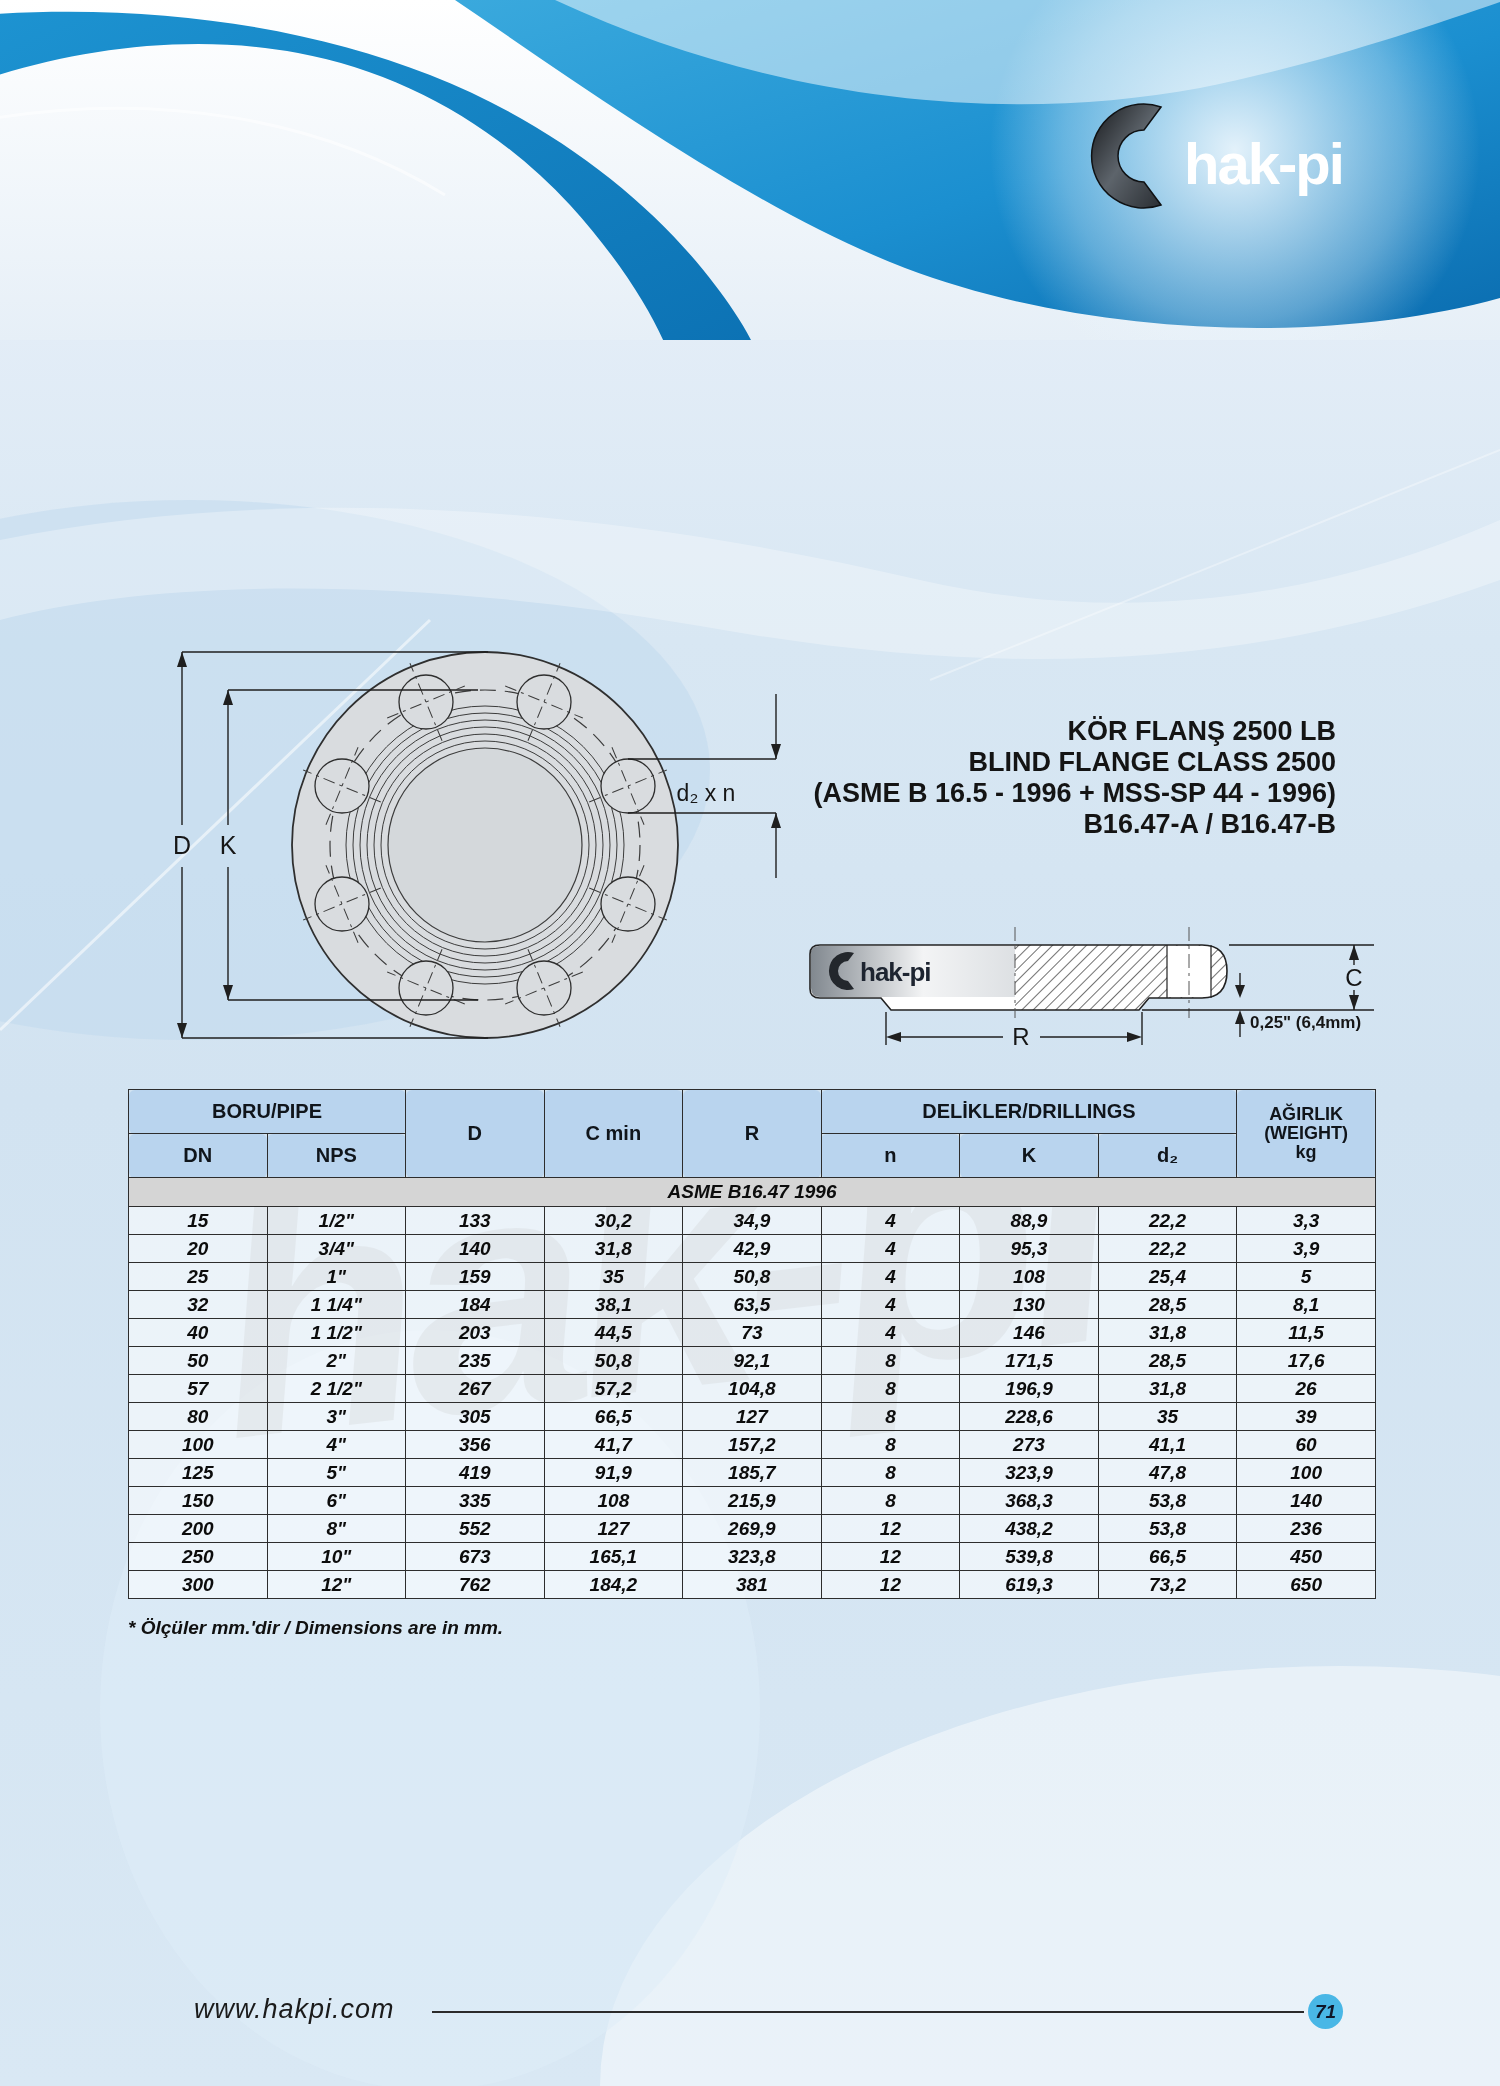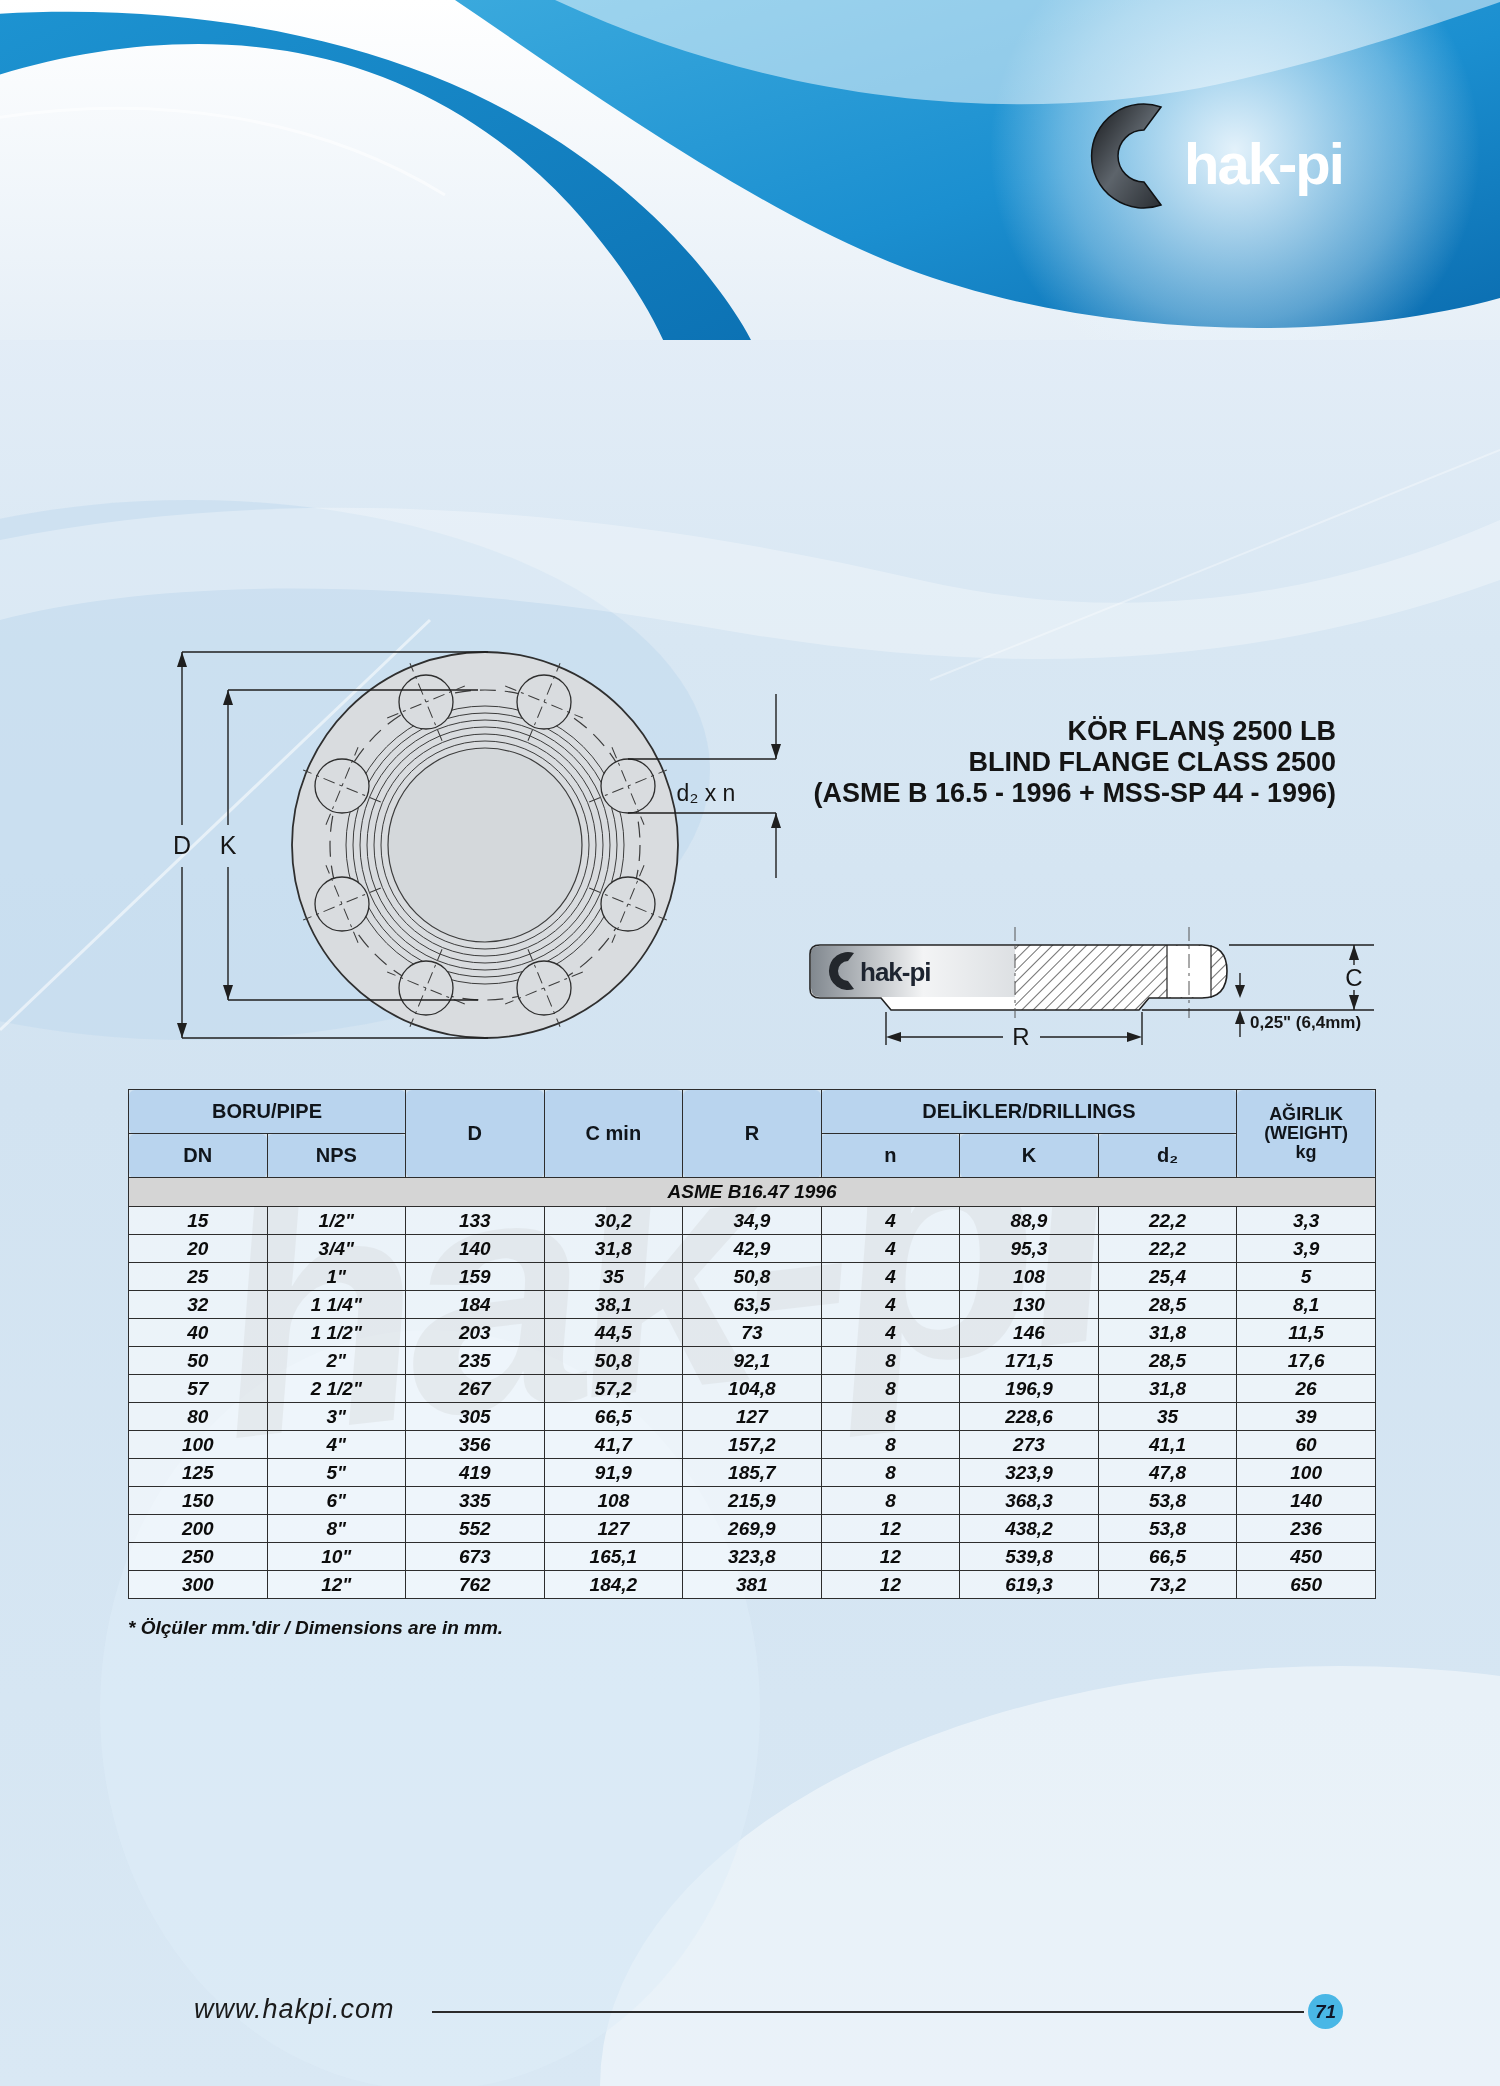--- a/index.html
+++ b/index.html
@@ -198,20 +198,21 @@
     </g>
     <text x="64" y="272" font-size="25" text-anchor="middle" fill="#161616">D</text>
     <text x="110" y="272" font-size="25" text-anchor="middle" fill="#161616">K</text>
     <text x="588" y="219" font-size="23" text-anchor="middle" fill="#161616">d₂ x n</text>
   </svg>
 
   <div class="abs title-block">
     <div>KÖR FLANŞ 2500 LB</div>
     <div>BLIND FLANGE CLASS 2500</div>
     <div>(ASME B 16.5 - 1996 + MSS-SP 44 - 1996)</div>
+    <div>B16.47-A / B16.47-B</div>
   </div>
 
   <svg class="abs" style="left:788px;top:915px;width:612px;height:160px;" viewBox="0 0 612 160">
     <defs>
       <linearGradient id="steel" x1="0" y1="0" x2="1" y2="0">
         <stop offset="0" stop-color="#81888f"></stop>
           <stop offset="0.55" stop-color="#f3f4f5"></stop>
           <stop offset="1" stop-color="#dde0e3"></stop>
       </linearGradient>
       <pattern id="hatch" width="8" height="8" patternUnits="userSpaceOnUse" patternTransform="rotate(45)">

